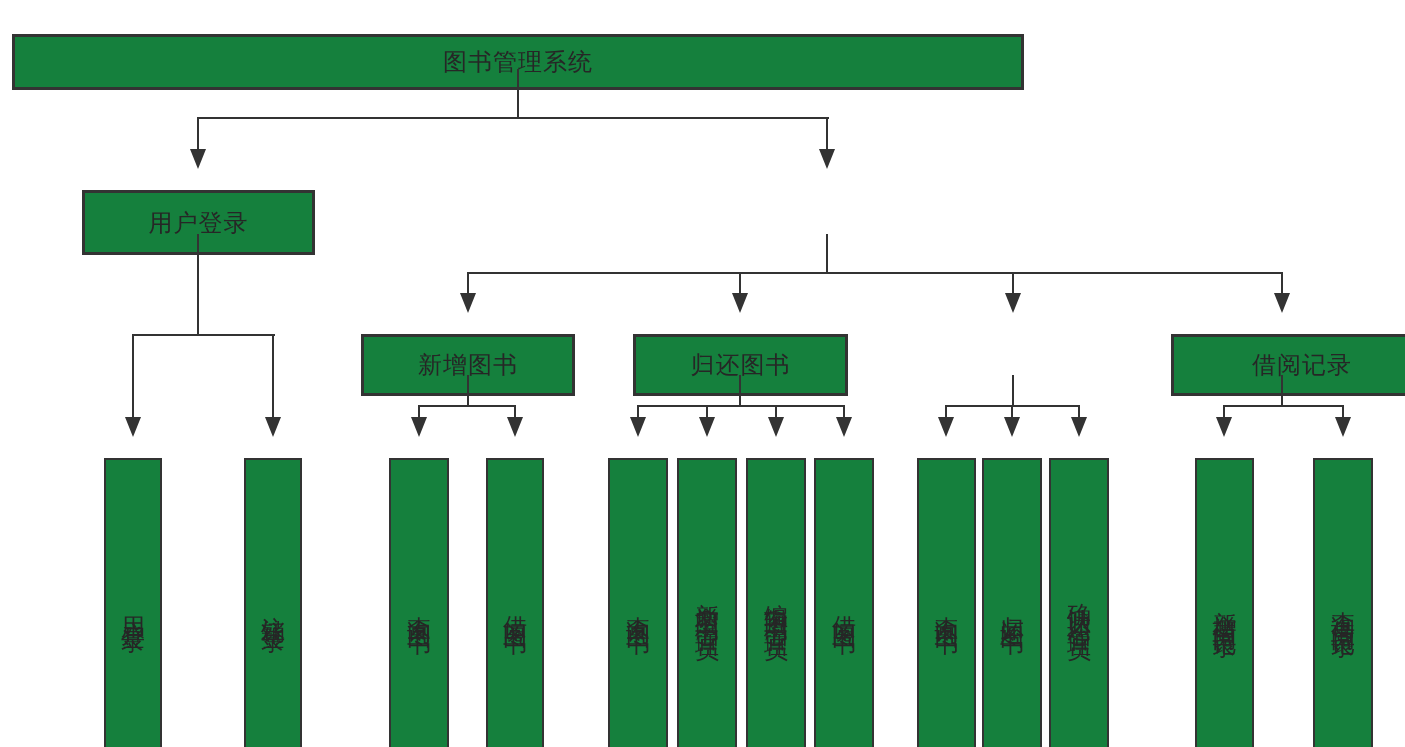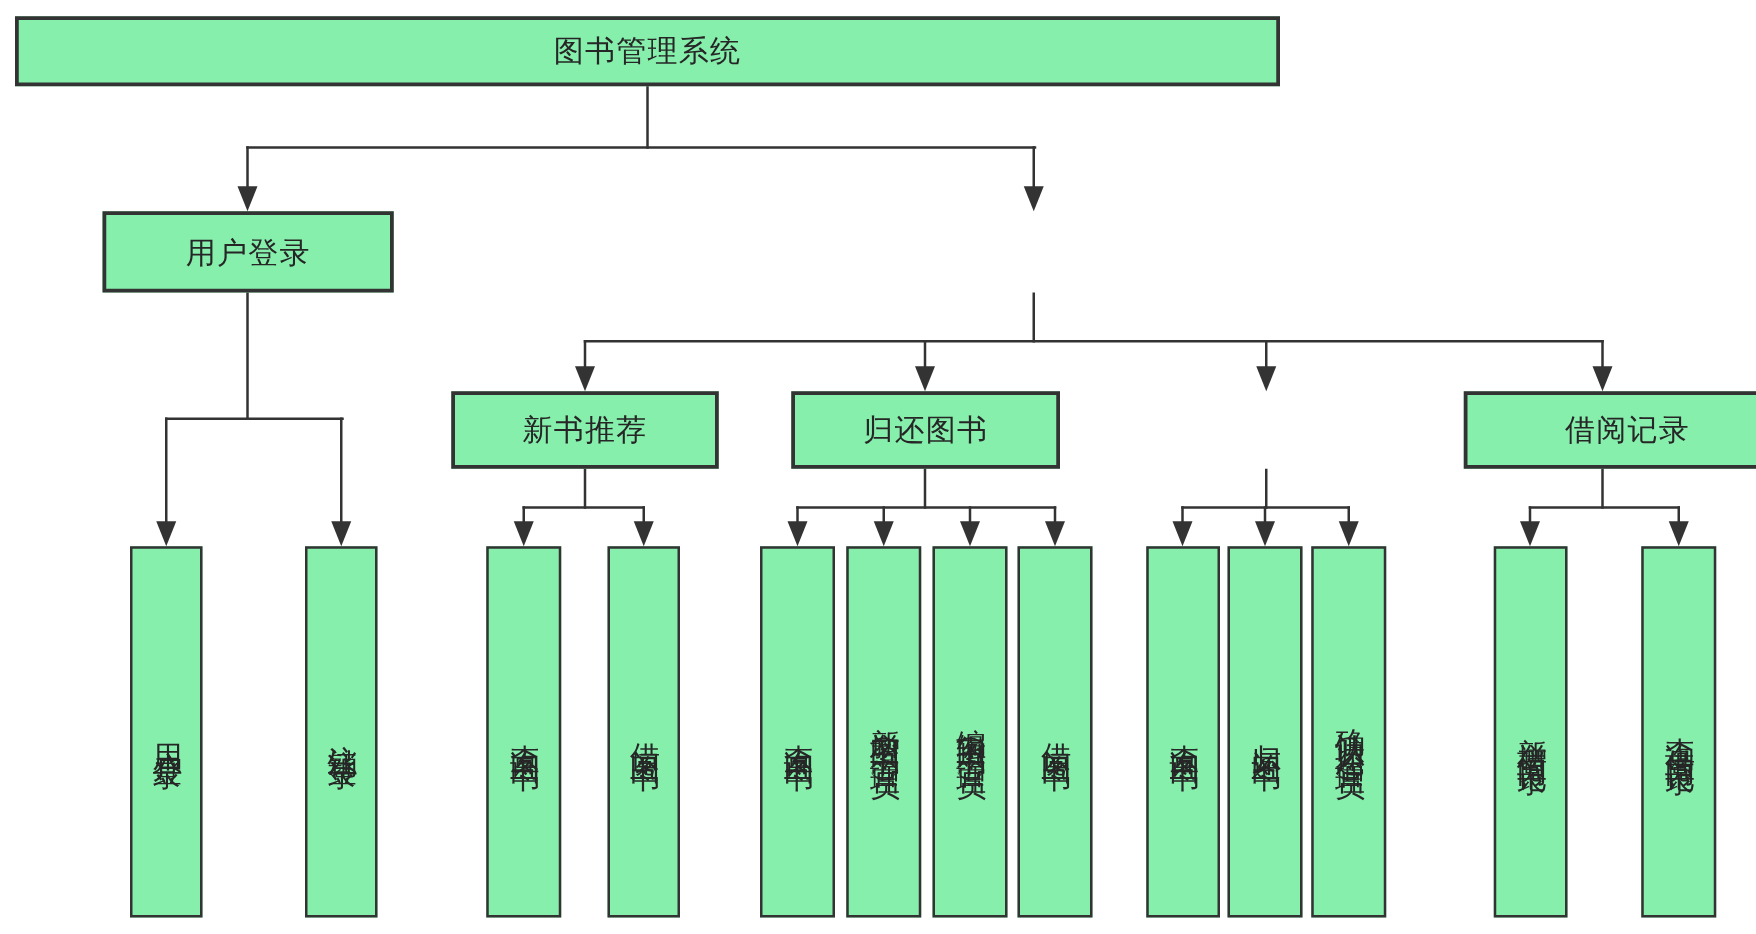--- a/index.html
+++ b/index.html
@@ -1,21 +1,21 @@
 <!DOCTYPE html>
 <html style="--line: #333333; --text: #262626;"><head>
 <meta charset="utf-8">
 <style>
   :root { --line:#333333; --text:#262626; }
   * { margin:0; padding:0; box-sizing:border-box; }
   body { background:#ffffff; font-family:"Liberation Sans", sans-serif; }
   .stage { position:relative; width:1405px; height:747px; background:#ffffff; overflow:hidden; }
 
-  .node { position:absolute; background:#86efac; border:3px solid var(--line);
-          display:flex; align-items:center; justify-content:center; }
+  .node { position:absolute; background:#15803d; border:3px solid var(--line);
+          display:flex; align-items:center; justify-content:center;margin-top:21px; }
   .node.leaf { border-width:2px; }
 
   .hlabel { font-size:24px; color:var(--text); letter-spacing:1px; white-space:nowrap; }
   .vlabel { writing-mode:vertical-rl; text-orientation:mixed; font-size:24px;
             letter-spacing:5px; line-height:1; color:var(--text); }
 
   .vl { position:absolute; width:2px;  background:var(--line); }
   .hl { position:absolute; height:2px; background:var(--line); }
   .ar { position:absolute; width:0; height:0;
         border-left:8px solid transparent; border-right:8px solid transparent;
@@ -31,21 +31,21 @@
 
   <div class="node" style="left:12px;top:13px;width:1012px;height:56px">
     <span class="hlabel">图书管理系统</span>
   </div>
 
   <div class="node" style="left:82px;top:169px;width:233px;height:65px">
     <span class="hlabel">用户登录</span>
   </div>
 
   <div class="node" style="left:361px;top:313px;width:214px;height:62px">
-    <span class="hlabel">新书推荐</span>
+    <span class="hlabel">新增图书</span>
   </div>
   <div class="node" style="left:633px;top:313px;width:215px;height:62px">
     <span class="hlabel">归还图书</span>
   </div>
   <div class="node" style="left:1171px;top:313px;width:262px;height:62px">
     <span class="hlabel">借阅记录</span>
   </div>
 
   <div class="node leaf" style="left:104px;top:437px;width:58px;height:297px">
     <span class="vlabel">用户登录</span>

